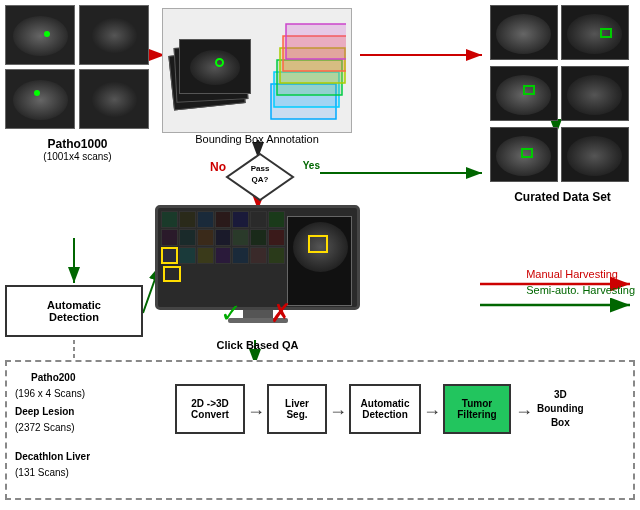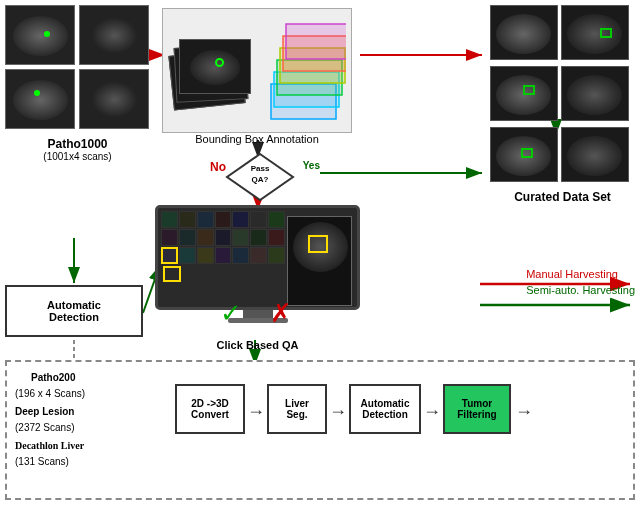--- a/index.html
+++ b/index.html
@@ -371,37 +371,40 @@
 
   <div style="position:absolute; left:270px; top:298px; font-size:26px; color:#cc0000;">✗</div>
 
   <div class="pipeline-box">
 
     <div style="position:absolute; left:8px; top:8px; font-size:10px; line-height:1.55;">
       <div style="font-weight:bold;margin-left:16px;">Patho200</div>
       <div>(196 x 4 Scans)</div>
       <div style="font-weight:bold; margin-top:3px;">Deep Lesion</div>
       <div>(2372 Scans)</div>
-      <div style="font-weight:bold; margin-top:3px;font-family:Liberation Serif, serif;">Decathlon Liver</div>
+      <div style="font-weight:bold; margin-top:14px;">Decathlon Liver</div>
       <div>(131 Scans)</div>
     </div>
 
     <div style="position:absolute; left:168px; top:22px; display:flex; align-items:center; gap:0;">
       <div style="width:70px; height:50px; border:2px solid #333; display:flex; align-items:center; justify-content:center; text-align:center; font-size:10px; font-weight:bold; background:#fff;">
         <span>2D -&gt;3D<br>Convert</span>
       </div>
       <div style="font-size:18px; color:#333; margin:0 2px;">→</div>
       <div style="width:60px; height:50px; border:2px solid #333; display:flex; align-items:center; justify-content:center; text-align:center; font-size:10px; font-weight:bold; background:#fff;">
         <span>Liver<br>Seg.</span>
       </div>
       <div style="font-size:18px; color:#333; margin:0 2px;">→</div>
       <div style="width:72px; height:50px; border:2px solid #333; display:flex; align-items:center; justify-content:center; text-align:center; font-size:10px; font-weight:bold; background:#fff;">
         <span>Automatic<br>Detection</span>
       </div>
       <div style="font-size:18px; color:#333; margin:0 2px;">→</div>
       <div style="width:68px; height:50px; border:2px solid #333; display:flex; align-items:center; justify-content:center; text-align:center; font-size:10px; font-weight:bold; background:#22c55e;">
         <span>Tumor<br>Filtering</span>
       </div>
       <div style="font-size:18px; color:#333; margin:0 4px;">→</div>
+      <div style="font-size:10px; font-weight:bold; text-align:center; line-height:1.4;">
+        <span>3D<br>Bounding<br>Box</span>
+      </div>
     </div>
   </div>
 
 </div>
 
 </body></html>

